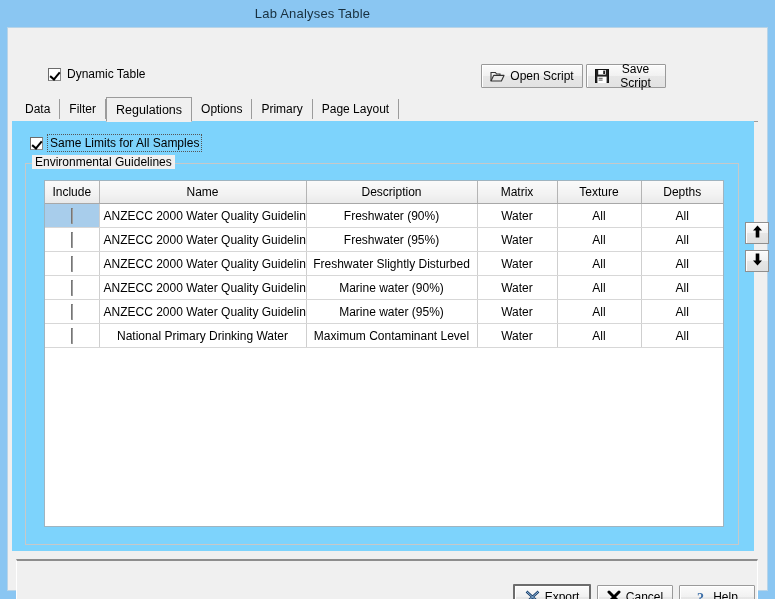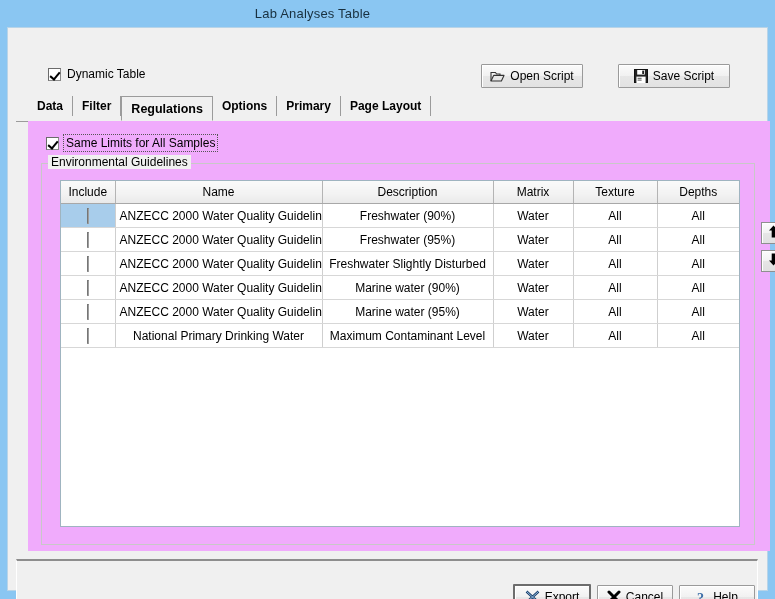--- a/index.html
+++ b/index.html
@@ -92,34 +92,33 @@
     padding: 2px 8px;
     box-shadow: inset 1px 1px 0 #ffffff;
     user-select: none;
   }
   .btn.default {
     border: 2px solid #6d6d6d;
   }
   .btn .glyph { display: inline-flex; align-items: center; }
 
   #open-script-btn { position: absolute; left: 473px; top: 36px; width: 102px; height: 24px; }
-  #save-script-btn { position: absolute; left: 610px; top: 36px; width: 112px; height: 24px; }
+  #save-script-btn { position: absolute; left: 578px; top: 36px; width: 80px; height: 24px; }
 
   
   #tabstrip {
     position: absolute;
     left: 8px; top: 68px;
     width: 742px; height: 26px;
   }
   .tabs-row {
     position: absolute;
-    left: 12px; bottom: 0;
-    display: flex; align-items: flex-start;
+    left: 0; bottom: 0;
+    display: flex; align-items: center;
     height: 26px;
-    font-weight: bold;
   }
   .tab {
     position: relative;
     box-sizing: border-box;
     height: 20px;
     padding: 0 9px;
     display: flex; align-items: center;
     font-size: 12px;
     background: #f0f0f0;
     border-right: 1px solid #9b9b9b;
@@ -138,23 +137,23 @@
   #tab-underline {
     position: absolute;
     left: 0; bottom: 0;
     width: 742px; height: 1px;
     background: #9b9b9b;
   }
 
   
   #tabpage {
     position: absolute;
-    left: 20px; top: 93px;
+    left: 4px; top: 93px;
     width: 742px; height: 430px;
-    background: #f0abfc;
+    background: #7dd3fc;
     box-sizing: border-box;
   }
 
   #same-limits-row { left: 18px; top: 15px; }
 
   
   #groupbox {
     position: absolute;
     left: 13px; top: 42px;
     width: 714px; height: 382px;

